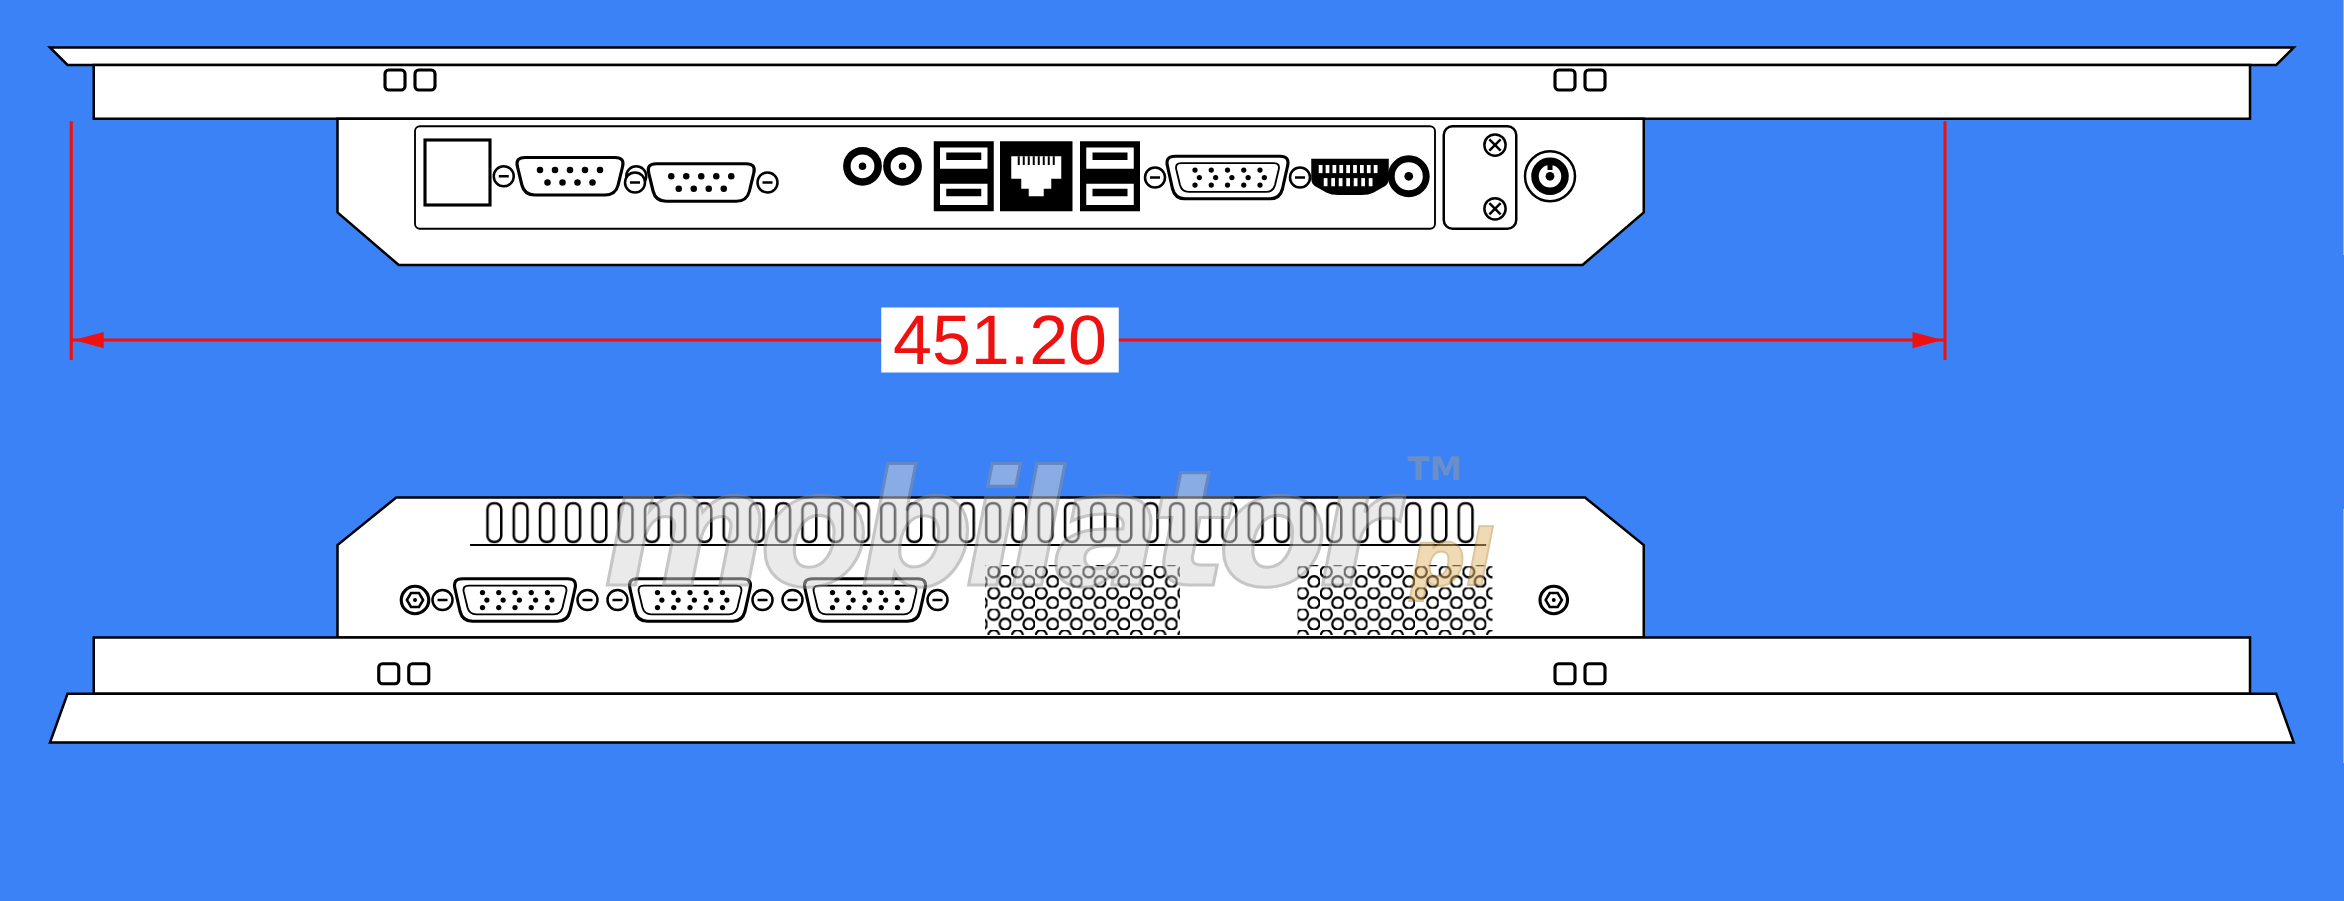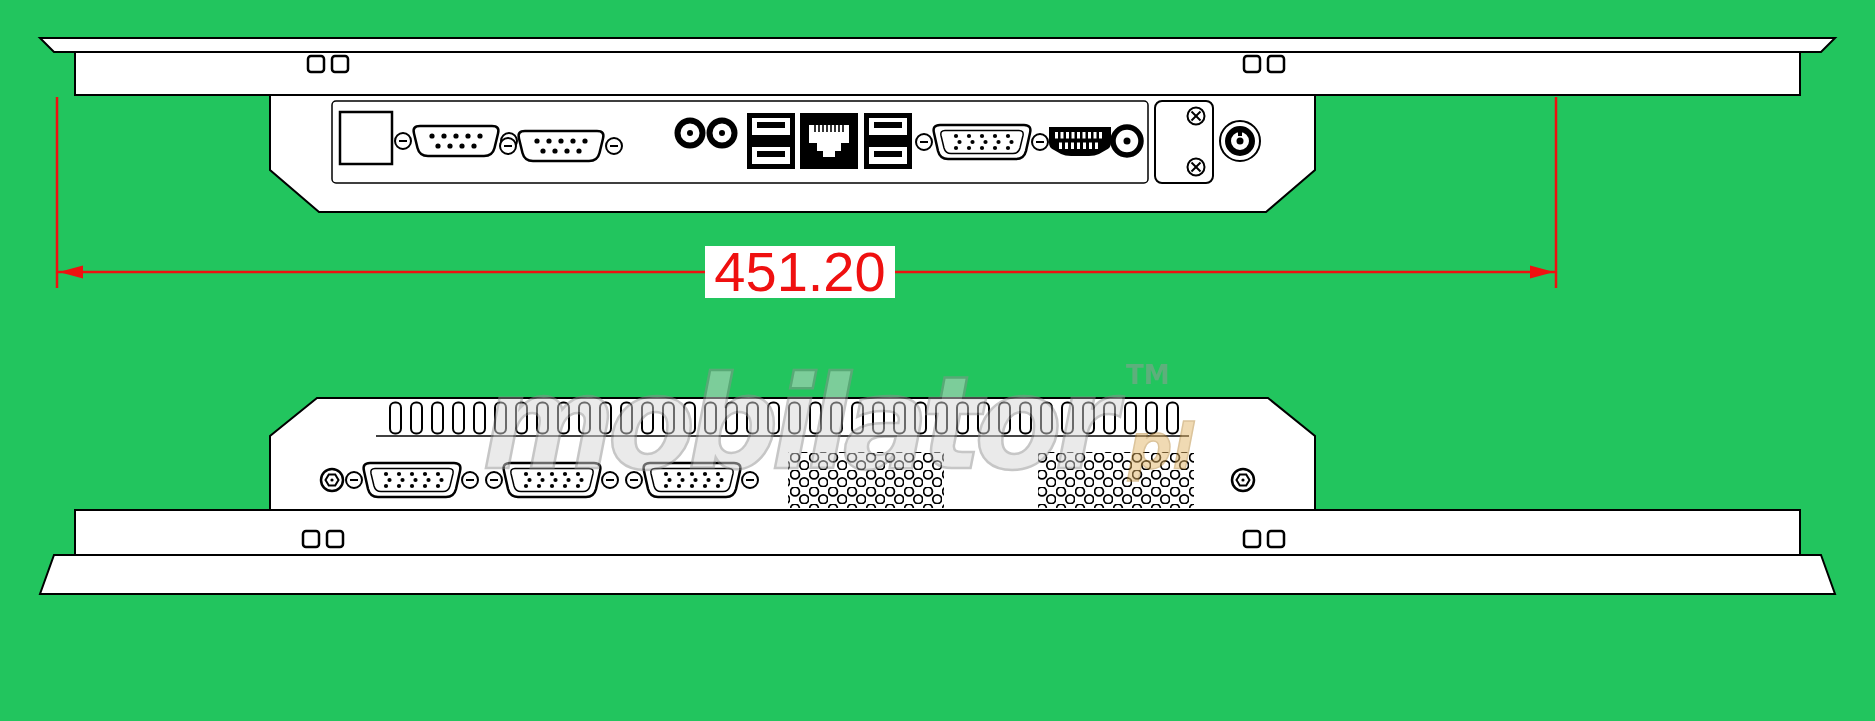--- a/index.html
+++ b/index.html
@@ -1,16 +1,16 @@
 <!DOCTYPE html>
 <html><head>
 <meta charset="utf-8">
 <style>
   html,body{margin:0;padding:0;background:#ffffff}
-  .stage{position:relative;width:1875px;height:721px;background:#22c55e;overflow:hidden;
+  .stage{position:relative;width:1875px;height:721px;background:#3b82f6;overflow:hidden;
          font-family:"Liberation Sans",sans-serif}
   svg{display:block}
   .ol{fill:#ffffff;stroke:#000000;stroke-width:2}
   .ol25{fill:#ffffff;stroke:#000000;stroke-width:2.5}
   .thin{fill:none;stroke:#000000;stroke-width:1.5}
   .blk{fill:#000000;stroke:none}
   .dimline{stroke-width:2.5;stroke:#ef1010}
   .dimarrow{fill:#ef1010}
   .dimtext{font-family:"Liberation Sans",sans-serif;font-size:56px;fill:#ef1010;text-anchor:middle}
   .wm{font-family:"DejaVu Sans",sans-serif;font-style:italic;font-weight:bold;font-size:128px;

